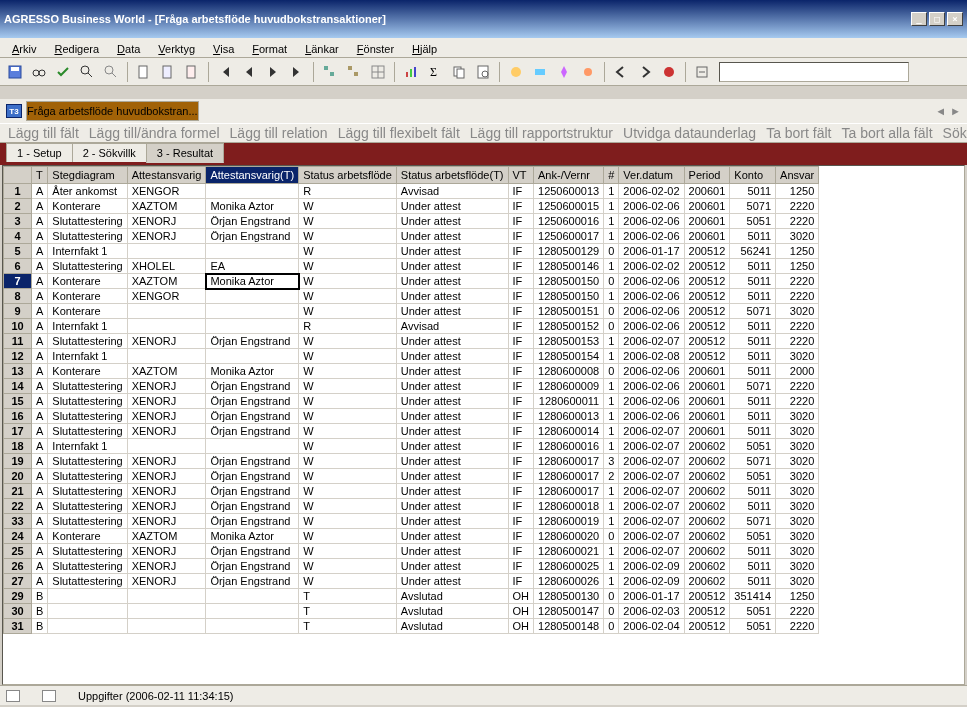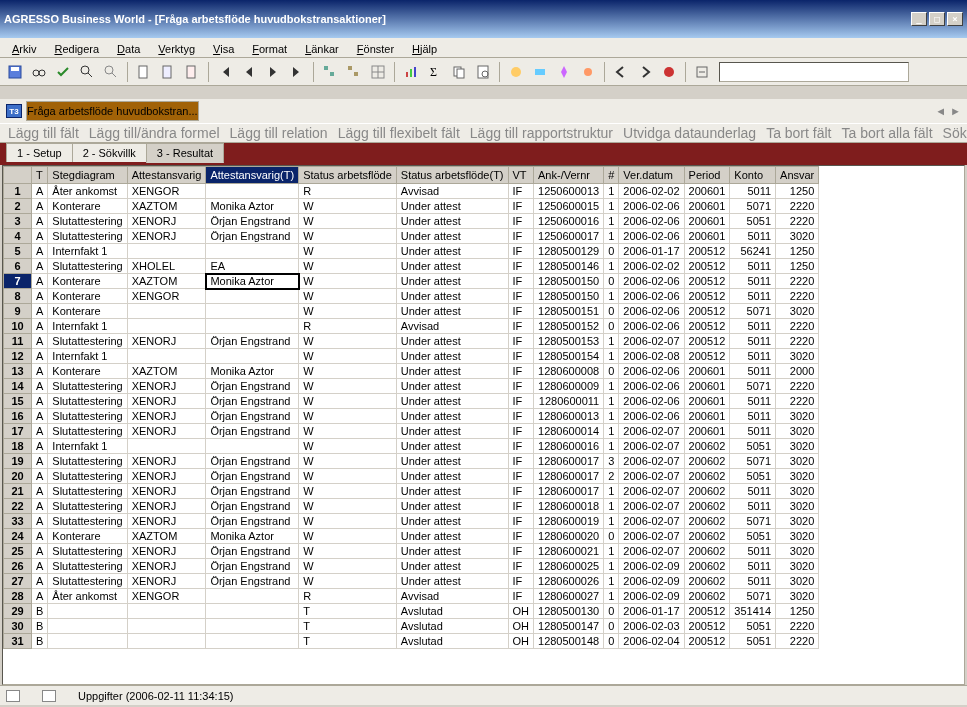--- a/index.html
+++ b/index.html
@@ -706,36 +706,20 @@
           <td>Under attest</td>
           <td>IF</td>
           <td class="num">1280600026</td>
           <td class="num">1</td>
           <td>2006-02-09</td>
           <td class="num">200602</td>
           <td class="num">5011</td>
           <td class="num">3020</td>
         </tr>
         <tr class="">
-          <td class="rh">28</td>
-          <td>A</td>
-          <td>Åter ankomst</td>
-          <td>XENGOR</td>
-          <td class=""></td>
-          <td>R</td>
-          <td>Avvisad</td>
-          <td>IF</td>
-          <td class="num">1280600027</td>
-          <td class="num">1</td>
-          <td>2006-02-09</td>
-          <td class="num">200602</td>
-          <td class="num">5071</td>
-          <td class="num">3020</td>
-        </tr>
-        <tr class="">
           <td class="rh">29</td>
           <td>B</td>
           <td></td>
           <td></td>
           <td class=""></td>
           <td>T</td>
           <td>Avslutad</td>
           <td>OH</td>
           <td class="num">1280500130</td>
           <td class="num">0</td>

